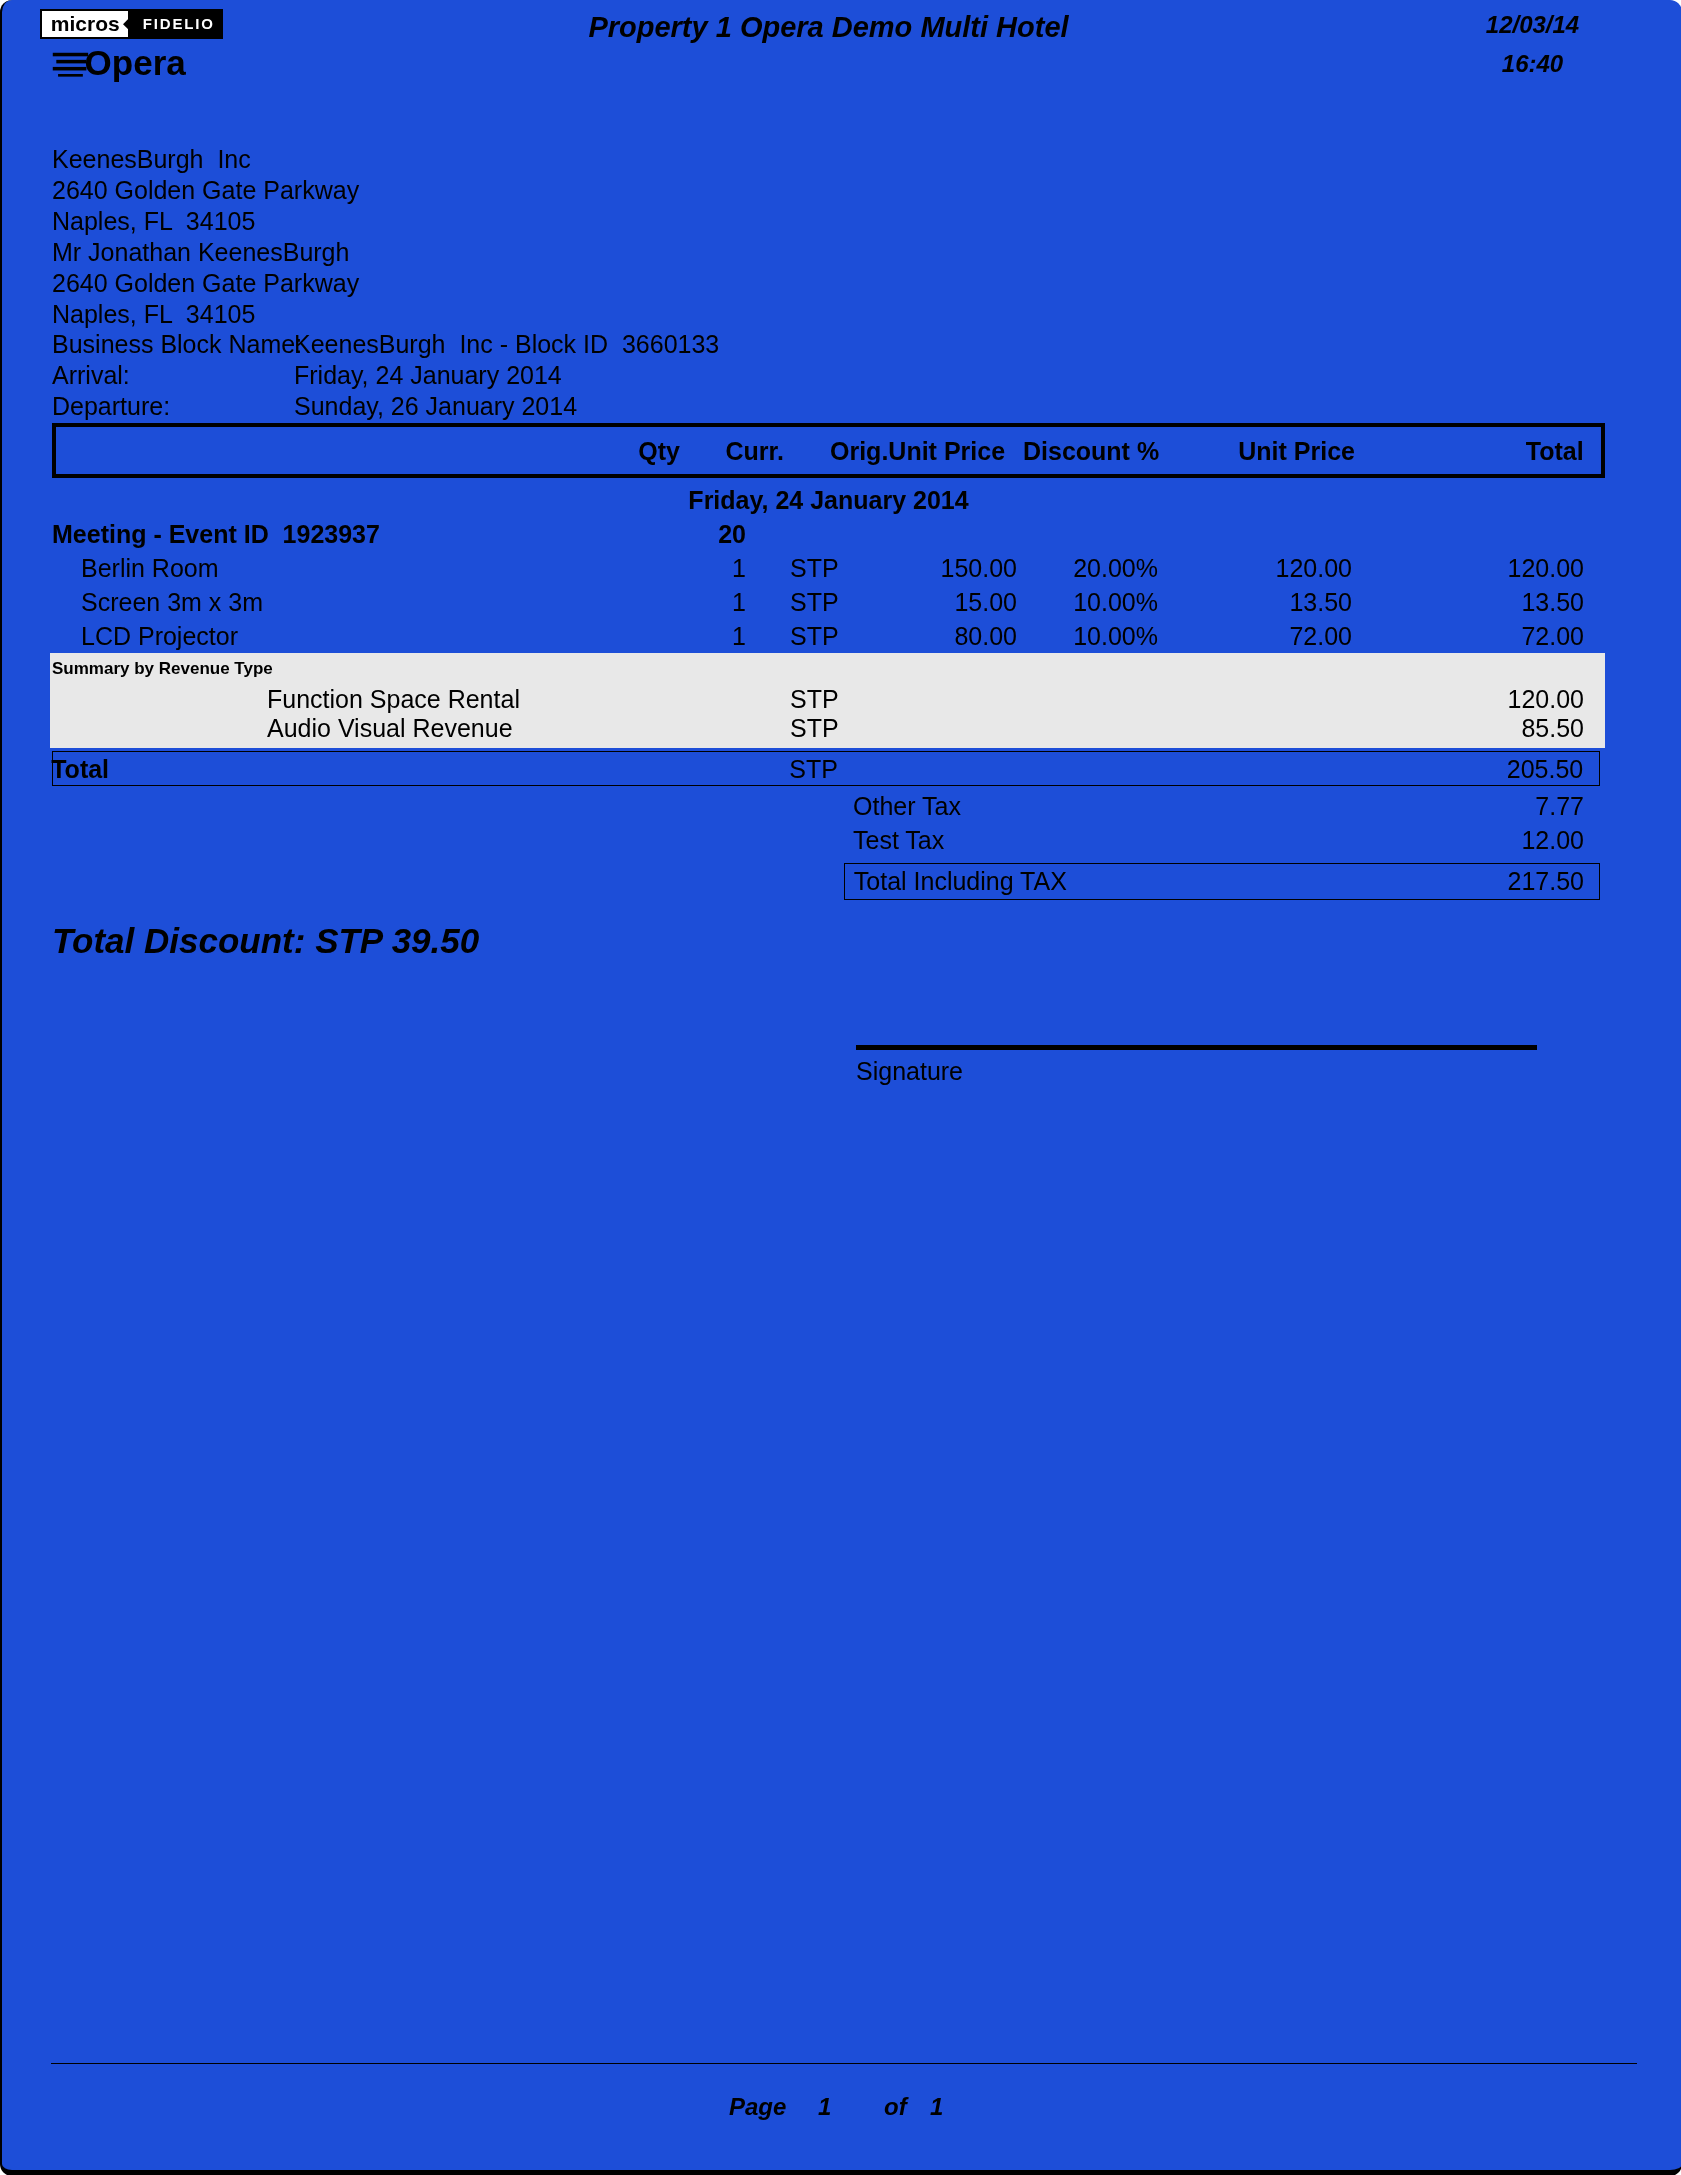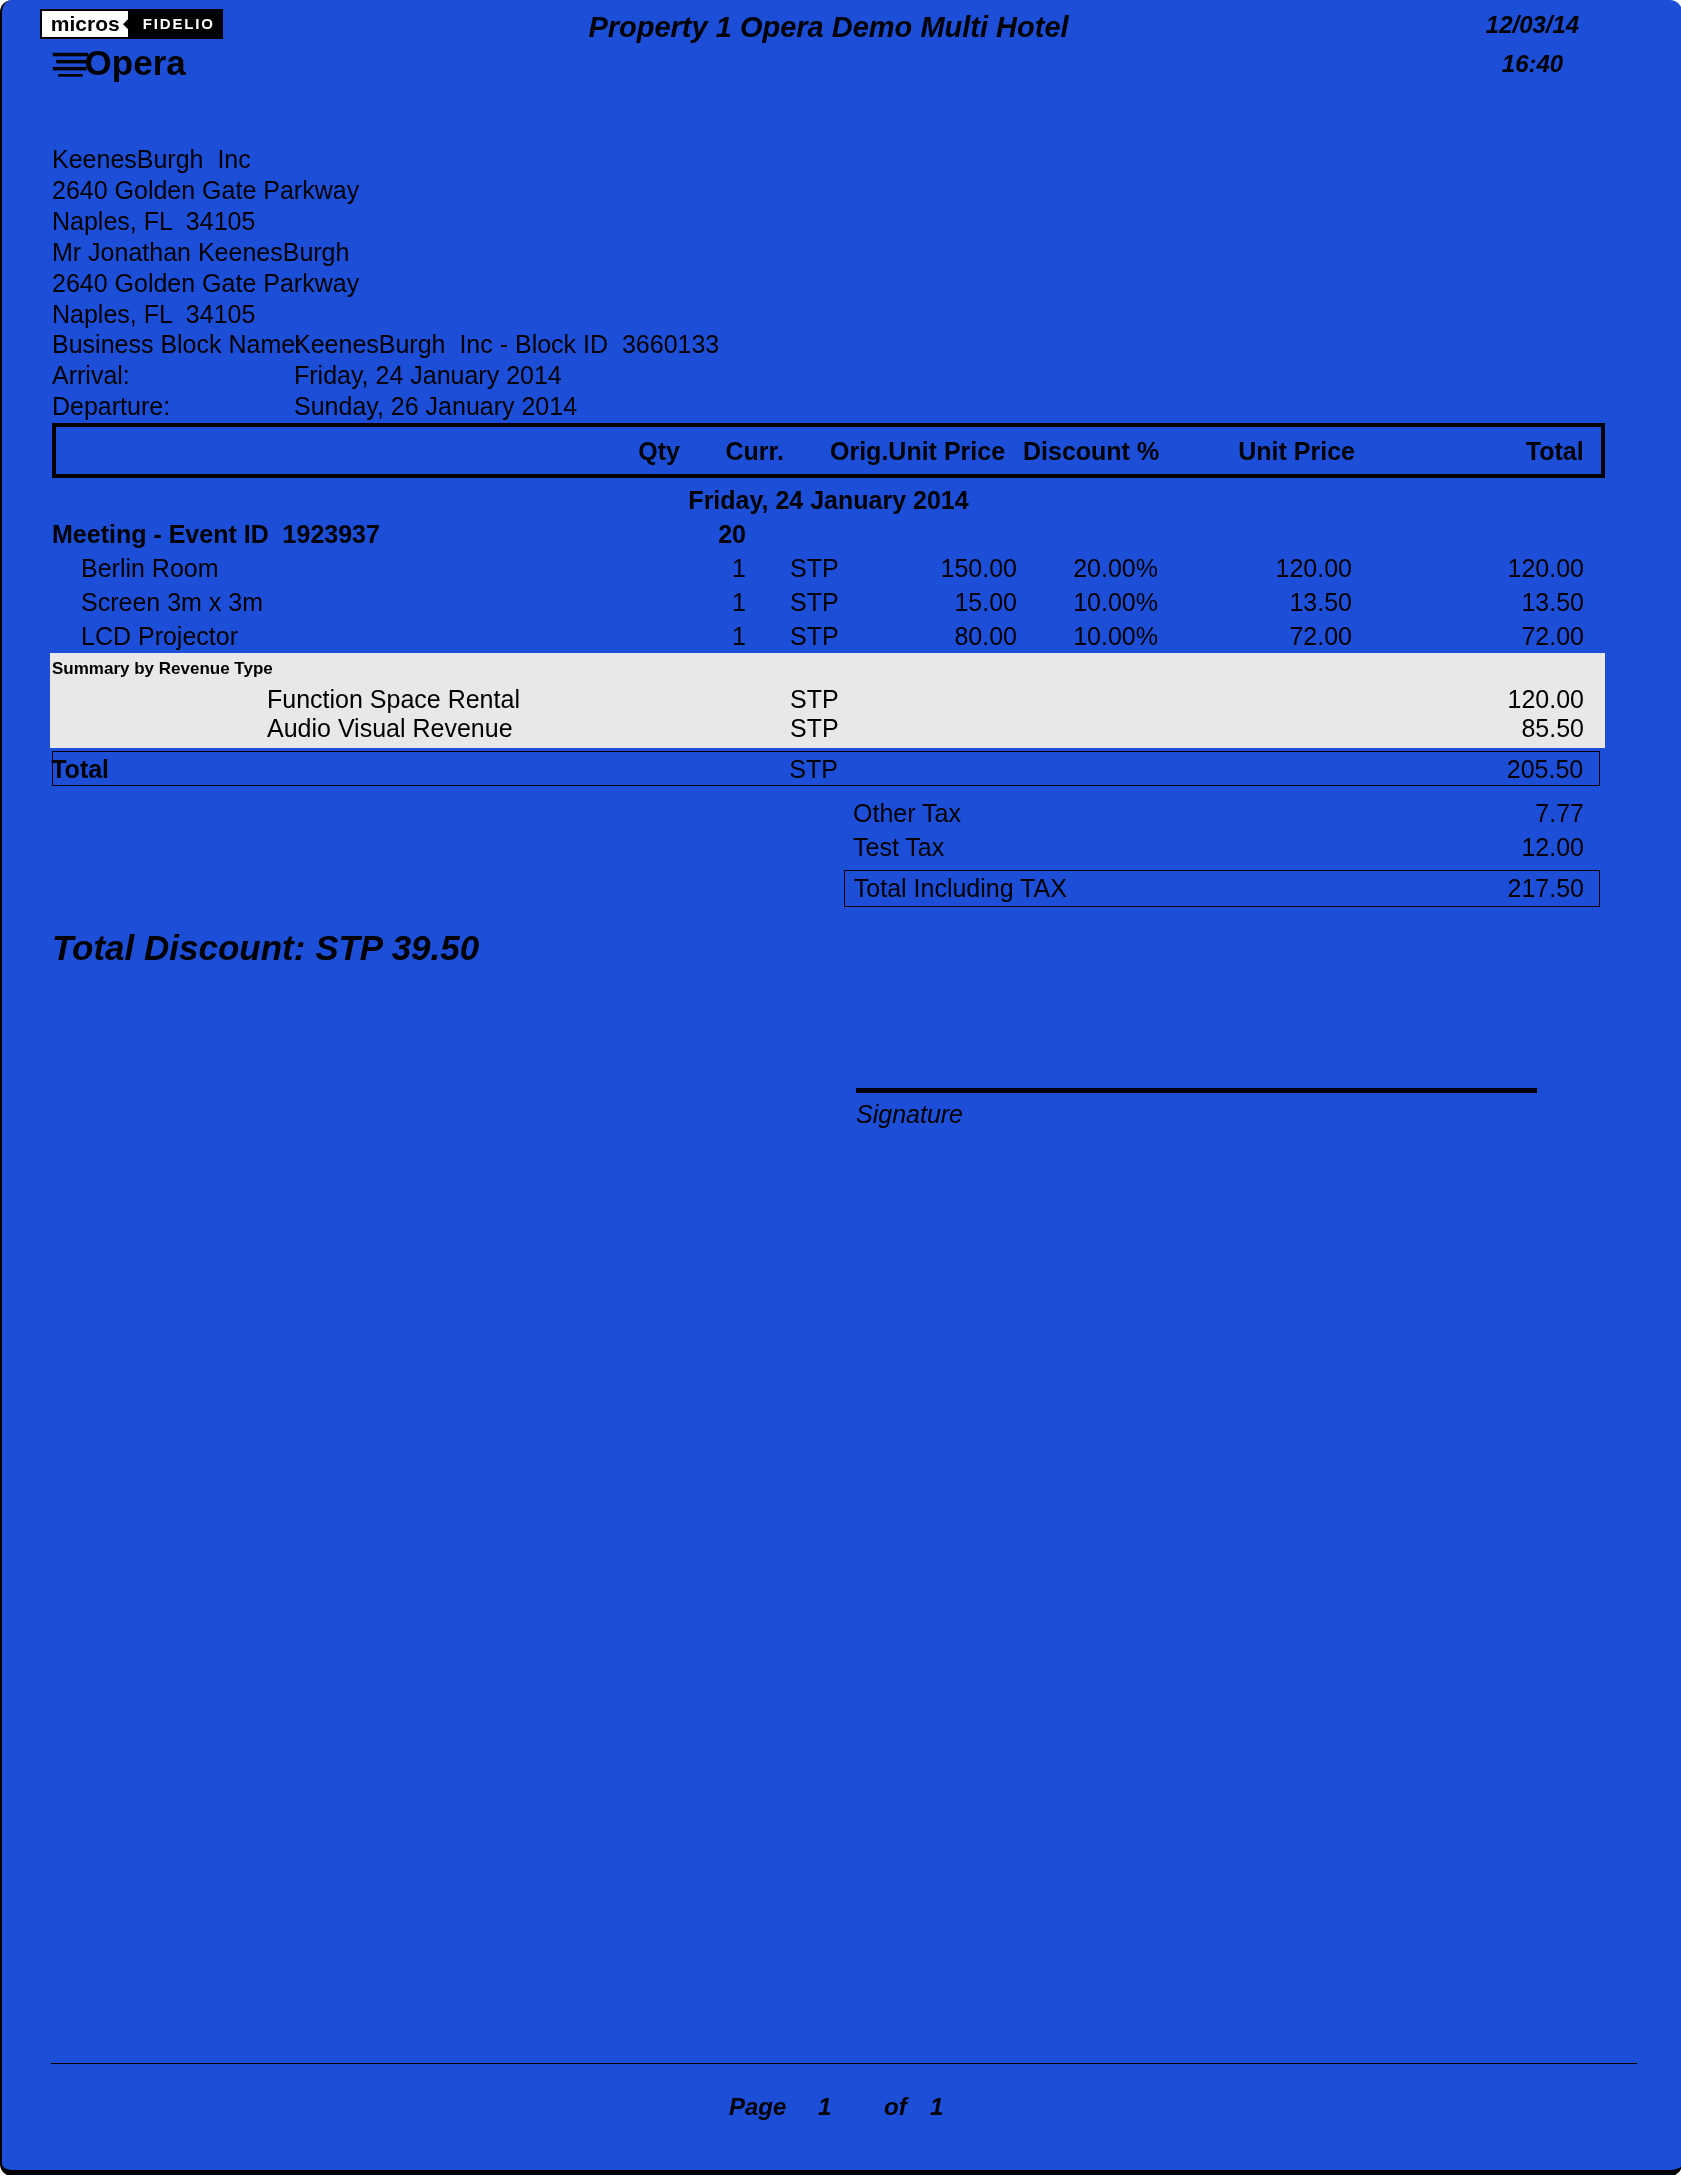--- a/index.html
+++ b/index.html
@@ -56,31 +56,31 @@
                  font-weight:bold;font-size:17px;}
   .summary .body-row{height:29px;}
   .s-label{padding-left:215px;}
 
   .total-box{position:relative;margin-top:2.6px;width:1548px;height:35px;
              border:1.8px solid #000;box-sizing:border-box;font-size:25px;}
   .total-box .cols{position:absolute;left:-1.8px;top:3.5px;}
   .total-label{font-weight:bold;}
 
   .tax-row{display:flex;align-items:center;height:34px;font-size:25px;}
-  .tax-row.first{margin-top:11px;}
+  .tax-row.first{margin-top:4px;}
   .tax-label{margin-left:801px;}
   .tax-value{flex:1;text-align:right;padding-right:21px;}
   .tax-box{margin-left:792px;margin-top:5.3px;width:756px;height:37px;border:1.8px solid #000;
            box-sizing:border-box;display:flex;align-items:center;font-size:25px;}
   .tax-box-label{padding-left:8.8px;}
   .tax-box-value{flex:1;text-align:right;padding-right:15px;}
 
   .discount{margin-top:21px;text-align:left;font-size:35px;font-weight:bold;font-style:italic;}
 
-  .signature{margin-top:120px;margin-left:804px;width:681px;font-style:italic;}
+  .signature{margin-top:84px;margin-left:804px;width:681px;}
   .sig-line{border-top:5.3px solid #000;height:0;}
   .sig-label{font-size:25px;margin-top:7px;}
 
   
   .footer-line{position:absolute;left:49px;width:1586px;top:2063px;border-top:1.8px solid #000;}
   .pg{position:absolute;top:2093px;font-size:24px;font-weight:bold;font-style:italic;}
   .pg-word{left:727px;} .pg-num{left:816px;} .pg-of{left:882px;} .pg-count{left:928px;}
 </style>
 </head>
 <body>

